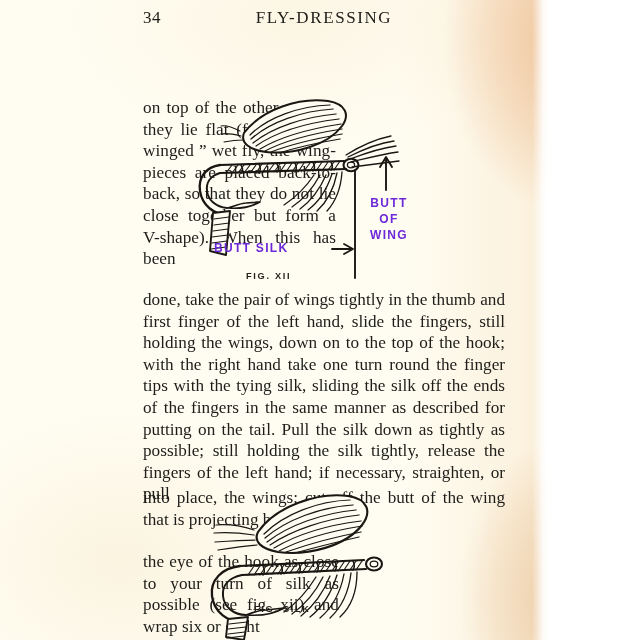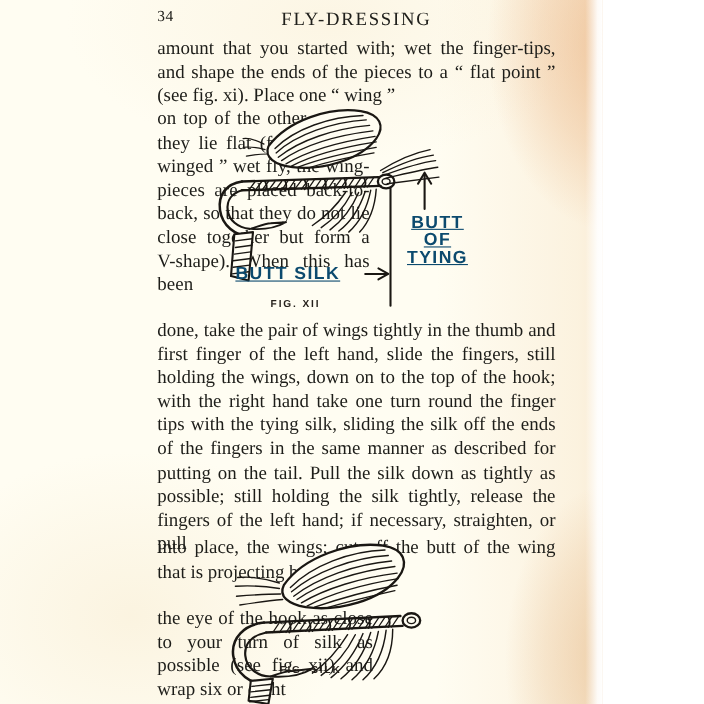--- a/index.html
+++ b/index.html
@@ -57,21 +57,21 @@
   
   .runhead {
     position: absolute;
     left: 0; top: 8px; width: 362px;
     height: 24px;
     font-family: "Liberation Serif", serif;
     color: #20201c;
   }
   .runhead .folio {
     position: absolute; left: 0; top: 0;
-    font-size: 14px; letter-spacing: 0.5px;
+    font-size: 17px; letter-spacing: 0.5px;
   }
   .runhead .title {
     position: absolute; left: 0; top: 0; width: 362px;
     text-align: center;
     font-size: 17px;
     letter-spacing: 1.6px;
   }
 
   
   .bodytext {
@@ -107,26 +107,25 @@
     font-family: "Liberation Sans", sans-serif;
     font-size: 9.2px;
     font-weight: 700;
     letter-spacing: 1.7px;
     color: #241f1a;
     white-space: nowrap;
   }
   .calloutlabel {
     position: absolute;
     font-family: "Liberation Sans", sans-serif;
-    font-size: 16px;
+    font-size: 12px;
     font-weight: 700;
     letter-spacing: 1.3px;
-    color: #0c4a6e;
+    color: #6d28d9;
     white-space: nowrap;
-    text-decoration: underline;
   }
   .calloutlabel.stack { line-height: 16px; text-align: center; }
 
   svg { display: block; overflow: visible; }
 </style>
 </head>
 <body>
 
 <div id="page">
 
@@ -135,23 +134,20 @@
   <div id="page-edge-taper"></div>
   <div id="page-edge"></div>
 
   <div id="content">
 
     <div class="runhead">
       <div class="folio">34</div>
       <div class="title">FLY-DRESSING</div>
     </div>
 
-    <div class="blk" id="blk-top">
-      <p class="bodytext">amount that you started with; wet the finger-tips, and shape the ends of the pieces to a “ flat point ” (see fig. xi). Place one “ wing ”</p>
-    </div>
 
     <div class="blk" id="blk-narrow1">
       <p class="bodytext">on top of the other, so that they lie flat (for a “ split-winged ” wet fly, the wing-pieces are placed back-to-back, so that they do not lie close together but form a V-shape). When this has been</p>
     </div>
 
     <div class="blk" id="blk-mid">
       <p class="bodytext">done, take the pair of wings tightly in the thumb and first finger of the left hand, slide the fingers, still holding the wings, down on to the top of the hook; with the right hand take one turn round the finger tips with the tying silk, sliding the silk off the ends of the fingers in the same manner as described for putting on the tail.  Pull the silk down as tightly as possible; still holding the silk tightly, release the fingers of the left hand; if necessary, straighten, or pull</p>
     </div>
 
     <div class="blk" id="blk-bot">
@@ -266,21 +262,21 @@
         <g stroke-width="1.8">
           <path d="M136,154 L155,154"></path>
           <path d="M148,149 L157,154 L148,159"></path>
         </g>
       </g>
     </svg>
 
     <div class="calloutlabel stack" style="left:174px; top:100px;">
       <div>BUTT</div>
       <div>OF</div>
-      <div>TYING</div>
+      <div>WING</div>
     </div>
 
     <div class="calloutlabel" style="left:18px; top:146px;">
       <span>BUTT SILK</span>
     </div>
 
     <div class="figcap" style="left:50px; top:176px;text-align:center;">FIG. XII</div>
   </div>
 
   <div class="figure" id="fig-xiii">

